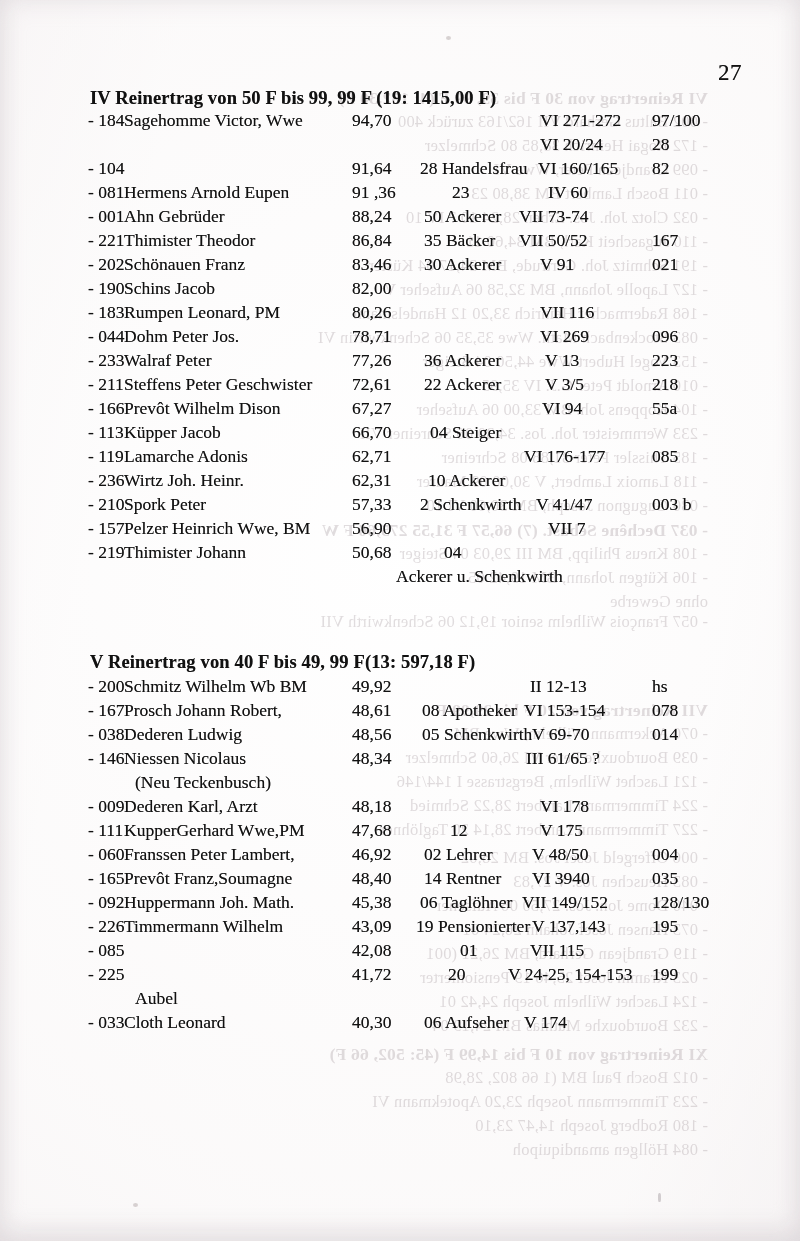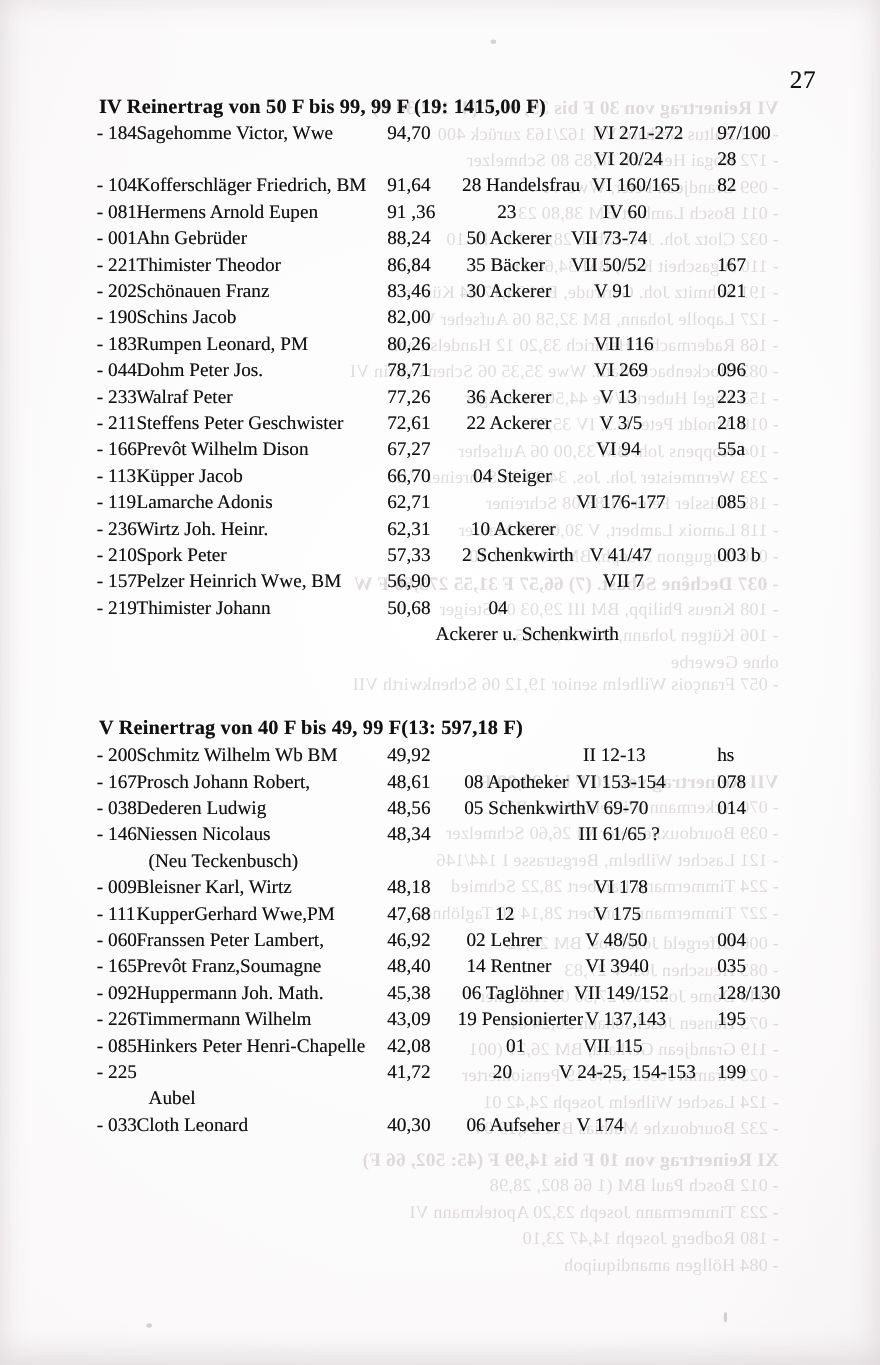--- a/index.html
+++ b/index.html
@@ -209,21 +209,20 @@
         <div class="row" style="top: 134px;">
           <span class="c-id"></span>
           <span class="c-name"></span>
           <span class="c-val"></span>
           <span class="c-occ" style="left: 420px;"></span>
           <span class="c-ref" style="left: 540px;">VI 20/24</span>
           <span class="c-last">28</span>
         </div>
         <div class="row" style="top: 158px;">
           <span class="c-id">- 104</span>
-          <span class="c-name">Kofferschläger Friedrich, BM</span>
           <span class="c-val">91,64</span>
           <span class="c-occ" style="left: 420px;"></span>
           <span class="c-ref" style="left: 538px;">VI 160/165</span>
           <span class="c-last">82</span>
         </div>
         <div class="row" style="top: 182px;">
           <span class="c-id">- 081</span>
           <span class="c-name">Hermens Arnold Eupen</span>
           <span class="c-val">91 ,36</span>
           <span class="c-occ" style="left: 452px;">23</span>
@@ -379,21 +378,21 @@
         <div class="row" style="top: 748px;">
           <span class="c-id">- 146</span>
           <span class="c-name">Niessen Nicolaus</span>
           <span class="c-val">48,34</span>
           <span class="c-occ" style="left: 422px;"></span>
           <span class="c-ref" style="left: 526px;">III 61/65 ?</span>
           <span class="c-last"></span>
         </div>
         <div class="row" style="top: 796px;">
           <span class="c-id">- 009</span>
-          <span class="c-name">Bleisner Karl, Wirtz</span>
+          <span class="c-name">Dederen Karl, Arzt</span>
           <span class="c-val">48,18</span>
           <span class="c-occ" style="left: 422px;"></span>
           <span class="c-ref" style="left: 540px;">VI 178</span>
           <span class="c-last"></span>
         </div>
         <div class="row" style="top: 820px;">
           <span class="c-id">- 111</span>
           <span class="c-name">KupperGerhard Wwe,PM</span>
           <span class="c-val">47,68</span>
           <span class="c-occ" style="left: 450px;">12</span>
@@ -427,21 +426,20 @@
         <div class="row" style="top: 916px;">
           <span class="c-id">- 226</span>
           <span class="c-name">Timmermann Wilhelm</span>
           <span class="c-val">43,09</span>
           <span class="c-occ" style="left: 416px;">19 Pensionierter</span>
           <span class="c-ref" style="left: 532px;">V 137,143</span>
           <span class="c-last">195</span>
         </div>
         <div class="row" style="top: 940px;">
           <span class="c-id">- 085</span>
-          <span class="c-name">Hinkers Peter Henri-Chapelle</span>
           <span class="c-val">42,08</span>
           <span class="c-occ" style="left: 460px;">01</span>
           <span class="c-ref" style="left: 530px;">VII 115</span>
           <span class="c-last"></span>
         </div>
         <div class="row" style="top: 964px;">
           <span class="c-id">- 225</span>
           <span class="c-val">41,72</span>
           <span class="c-occ" style="left: 448px;">20</span>
           <span class="c-ref" style="left: 508px;">V 24-25, 154-153</span>

